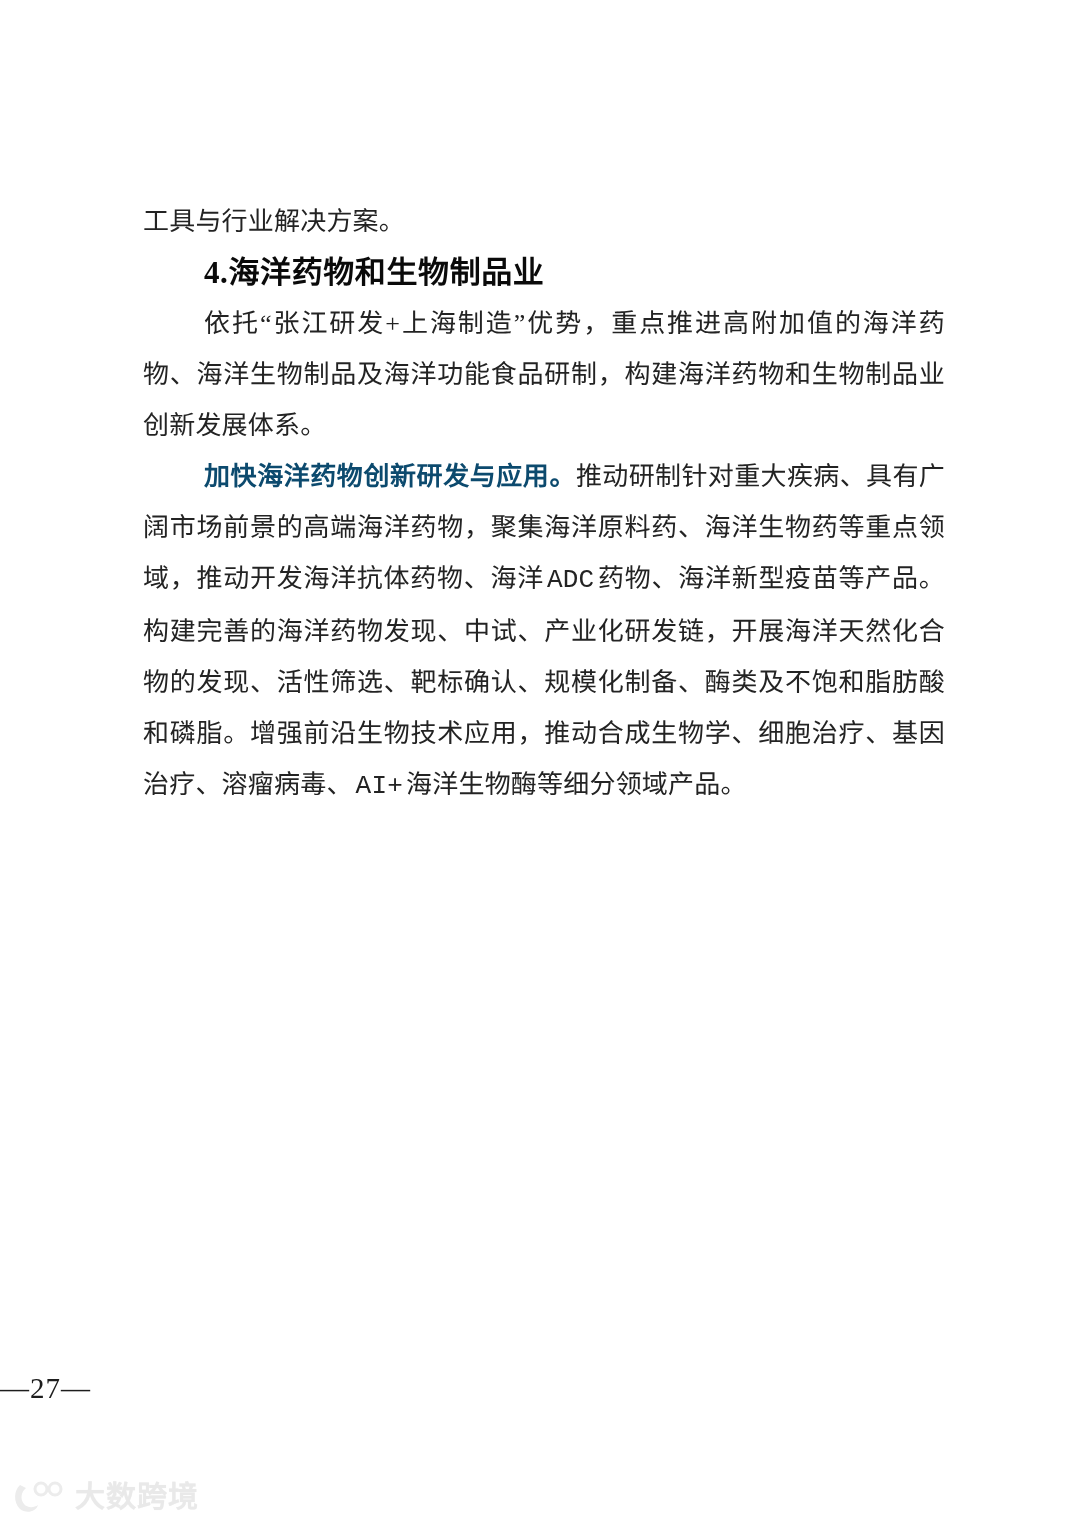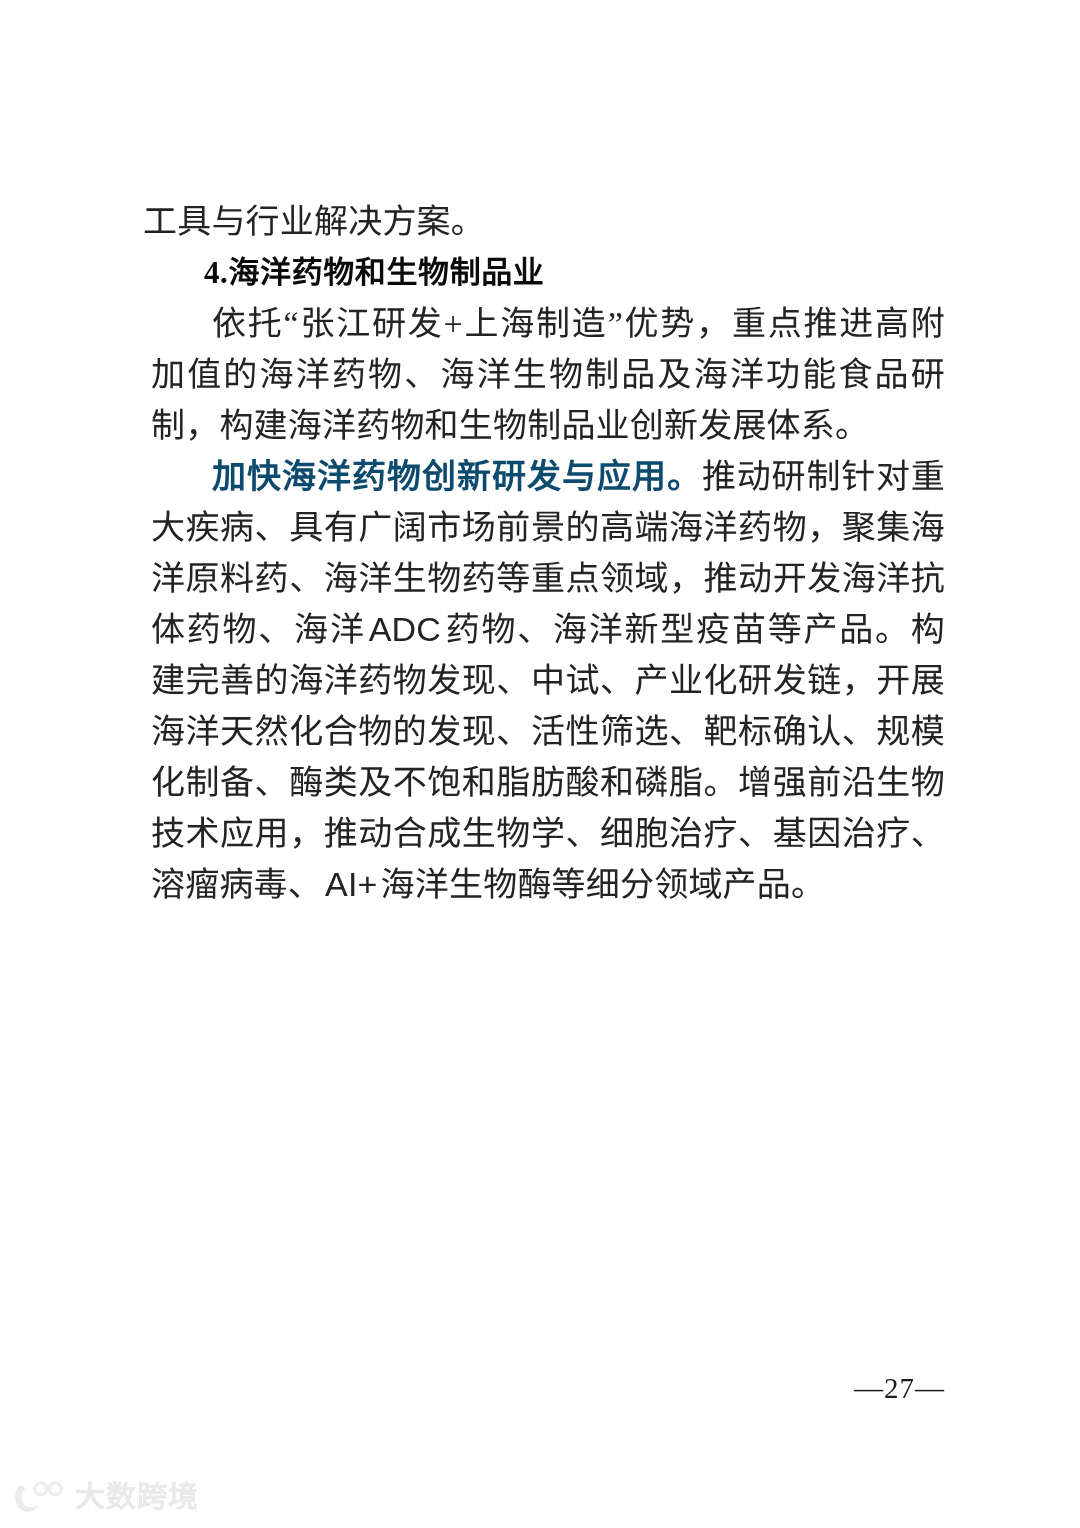--- a/index.html
+++ b/index.html
@@ -21,32 +21,31 @@
   .content {
     position: absolute;
     left: 143px;
     top: 196px;
     width: 802px;
   }
 
   
   .para {
     margin: 0;
-    font-size: 34px;
+    font-size: 26px;
     line-height: 51px;
     letter-spacing: 0.2px;
     text-align: justify;
     text-justify: inter-character;
     color: #232323;
     font-weight: 400;
   }
 
   .para.indent {
     text-indent: 61px;
-    margin-left: 8px;
   }
 
   .lead {
     font-weight: 700;
     color: #0c4a6e;
     letter-spacing: 0.4px;
   }
 
   
   .heading {
@@ -58,31 +57,31 @@
     text-indent: 61px;
     letter-spacing: 0.6px;
   }
 
   .heading .num {
     font-family: "Liberation Serif", "DejaVu Serif", serif;
     font-weight: 700;
   }
 
   .latin {
-    font-family: Liberation Sans, sans-serif;
+    font-family: Liberation Mono, monospace;
     padding: 0 3px;
   }
 
   
   .page-number {
     position: absolute;
     left: 0;
     right: 135px;
     top: 1372px;
-    text-align: right;
+    text-align: left;
     font-size: 29px;
     letter-spacing: 1px;
     color: #1d1d1d;
     font-family: "Liberation Serif", "DejaVu Serif", serif;
   }
 
   
   .watermark {
     position: absolute;
     left: 10px;

